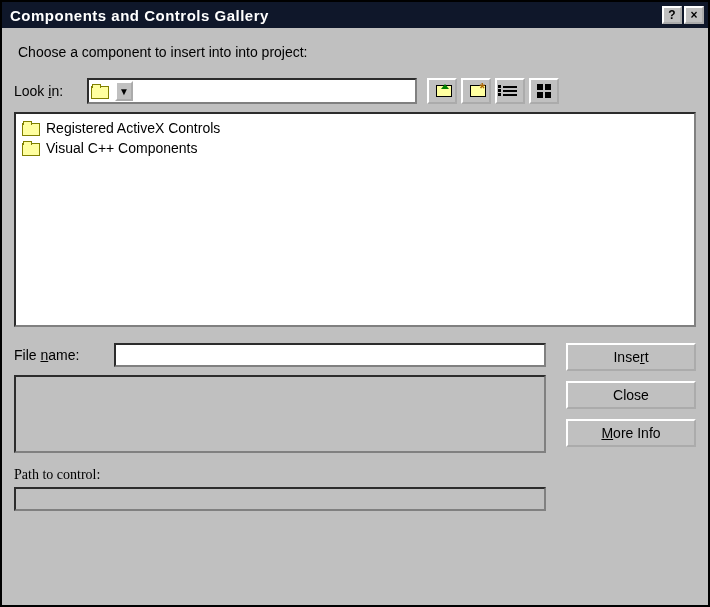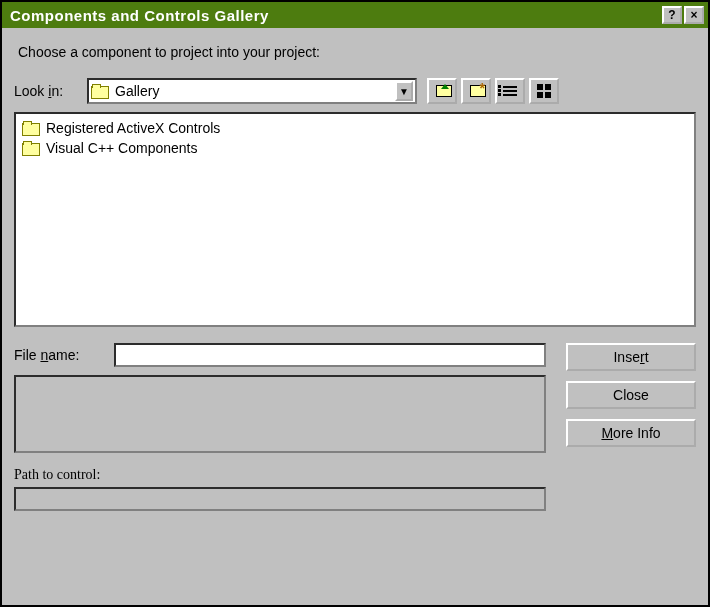--- a/index.html
+++ b/index.html
@@ -12,21 +12,21 @@
     color: #000;
     overflow: hidden;
   }
   .window {
     width: 710px; height: 607px;
     background: #c0c0c0;
     border: 2px solid #000;
     display: flex; flex-direction: column;
   }
   .titlebar {
-    background: #4d7c0f;
+    background: #0f172a;
     color: #fff;
     height: 26px;
     display: flex; align-items: center;
     padding: 0 4px;
     font-weight: bold;
     font-size: 15px;
   }
   .titlebar .title-text { flex: 1; padding-left: 4px; letter-spacing: 0.5px; }
   .titlebar .tbtn {
     width: 20px; height: 18px;
@@ -198,29 +198,28 @@
 <div class="window">
 
   <div class="titlebar">
     <span class="title-text">Components and Controls Gallery</span>
     <div class="tbtn" title="Help">?</div>
     <div class="tbtn" title="Close">×</div>
   </div>
 
   <div class="client">
 
-    <div class="prompt">Choose a component to project into your project:</div>
+    <div class="prompt">Choose a component to insert into into project:</div>
 
     <div class="row">
       <span class="label">
         <span>Look </span><span class="underline-letter">i</span><span>n:</span>
       </span>
       <div class="combo">
         <span class="folder-ico"></span>
-        <span class="combo-text">Gallery</span>
         <div class="dropdown-btn">▼</div>
       </div>
       <div class="toolbtns">
         <div class="toolbtn ico-up" title="Up One Level"></div>
         <div class="toolbtn ico-new" title="Create New Folder"></div>
         <div class="toolbtn" title="List">
           <div class="ico-list">
               <span></span>
               <span></span>
               <span></span>

